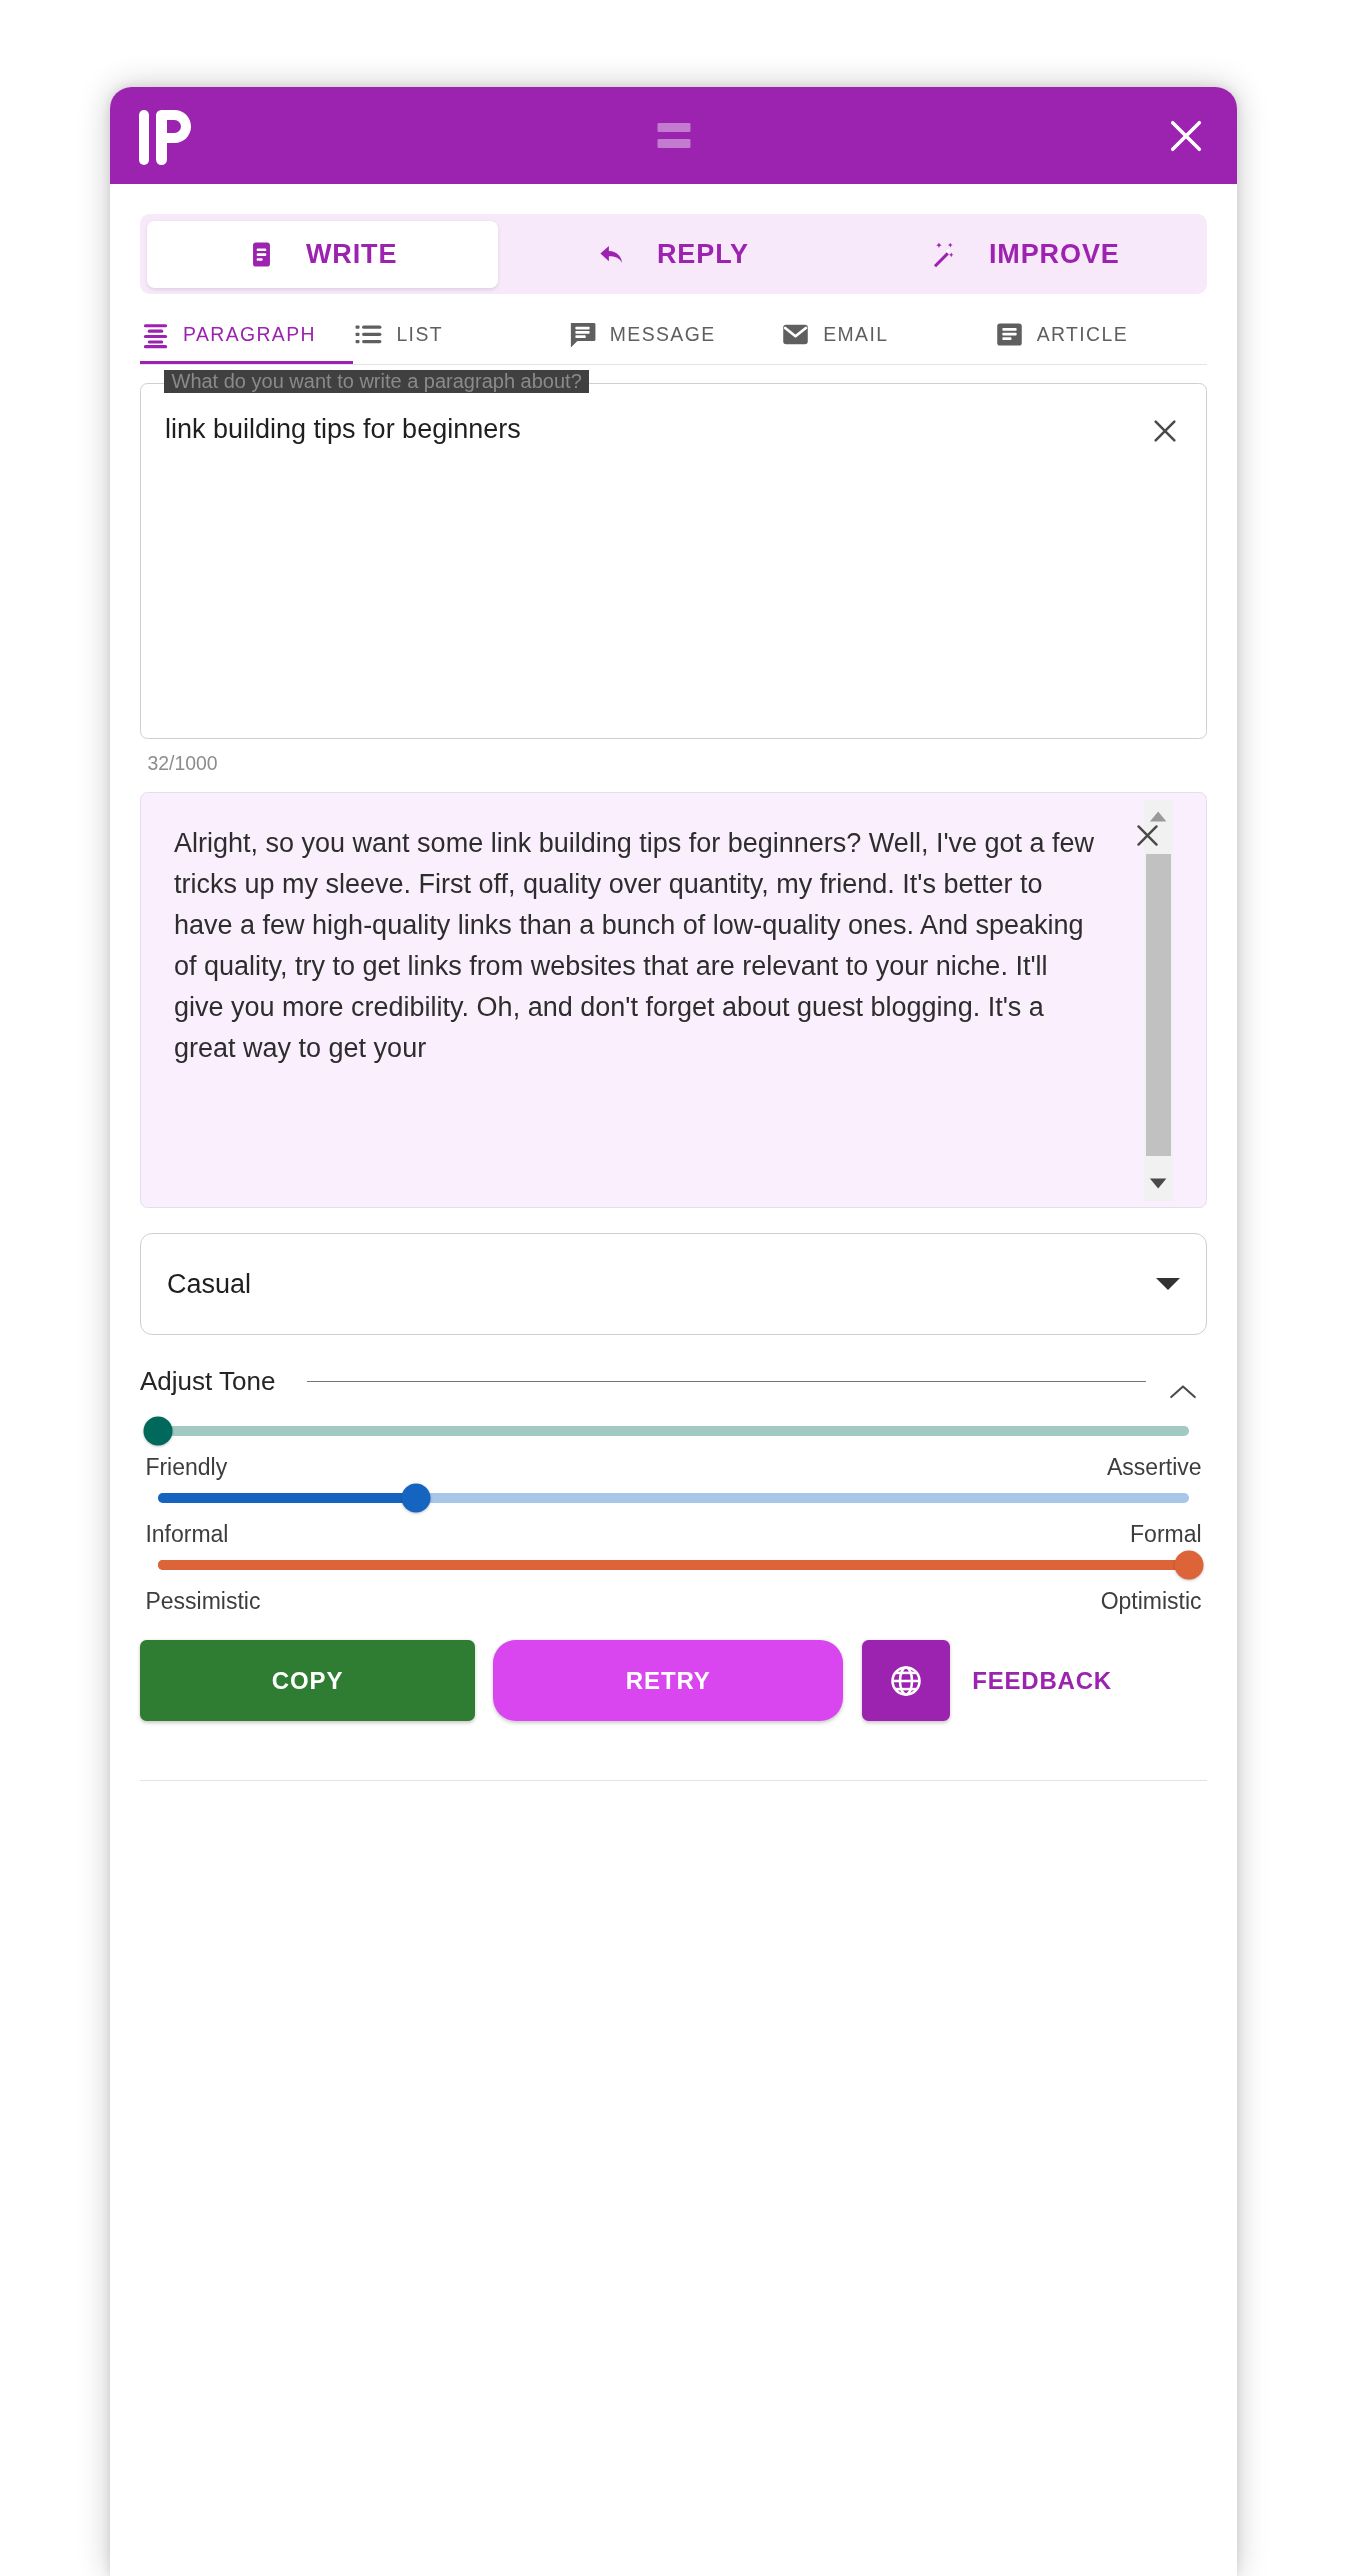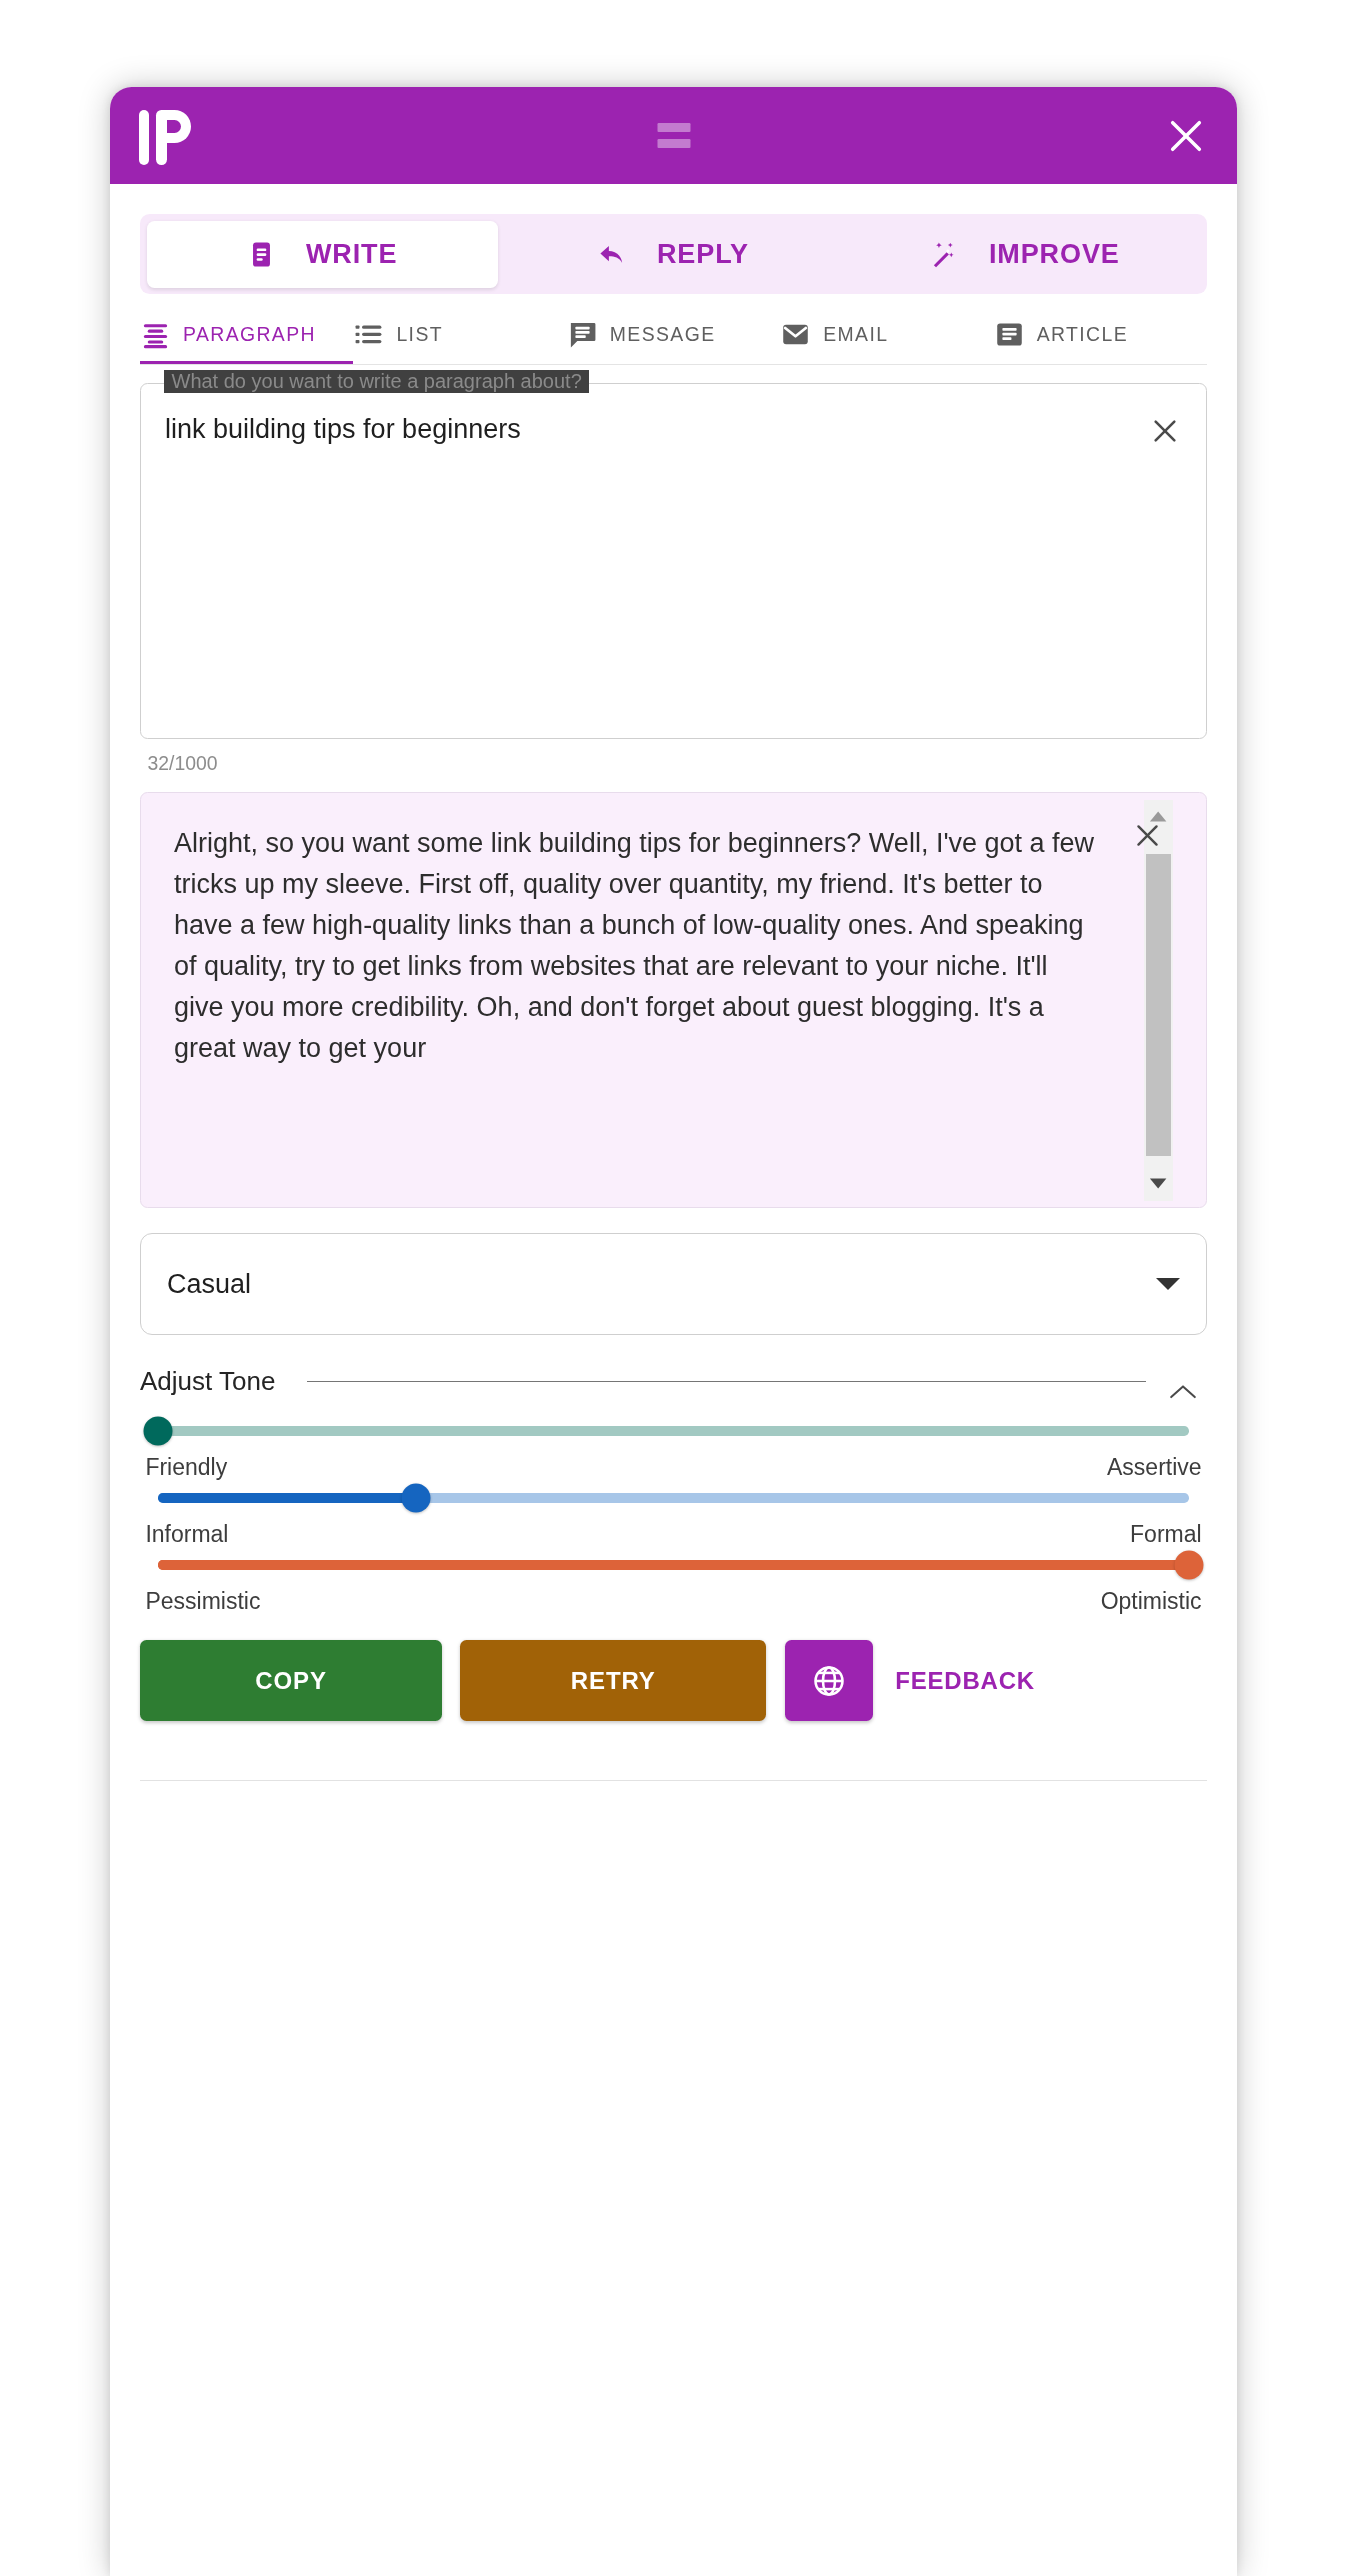--- a/index.html
+++ b/index.html
@@ -245,22 +245,22 @@
     display: flex; align-items: center; gap: 18.3px;
   }
   .btn {
     height: 81px; border: none; border-radius: 6.5px;
     color: #fff; font-size: 24px; font-weight: 700; letter-spacing: 0.9px;
     font-family: "Liberation Sans", sans-serif;
     box-shadow: 0 1.6px 3.8px rgba(0,0,0,0.22);
     cursor: pointer;
     display: flex; align-items: center; justify-content: center;
   }
-  .btn-copy { background: #2e7d32; width: 302px; }
-  .btn-retry { background: #a16207; width: 306px; }
+  .btn-copy { background: #2e7d32; width: 335px; }
+  .btn-retry { background: #d946ef; width: 350px; border-radius: 23px; }
   .btn-globe { background: #9c23b0; width: 88px; }
   .btn-globe svg { width: 36px; height: 36px; }
   .feedback-link {
     color: #9c23b0; font-size: 24px; font-weight: 700; letter-spacing: 0.8px;
     cursor: pointer; margin-left: 4.3px;
   }
   .bottom-rule {
     margin: 59px 30px 0 30px;
     height: 1.1px; background: #e2e2e2;
   }

